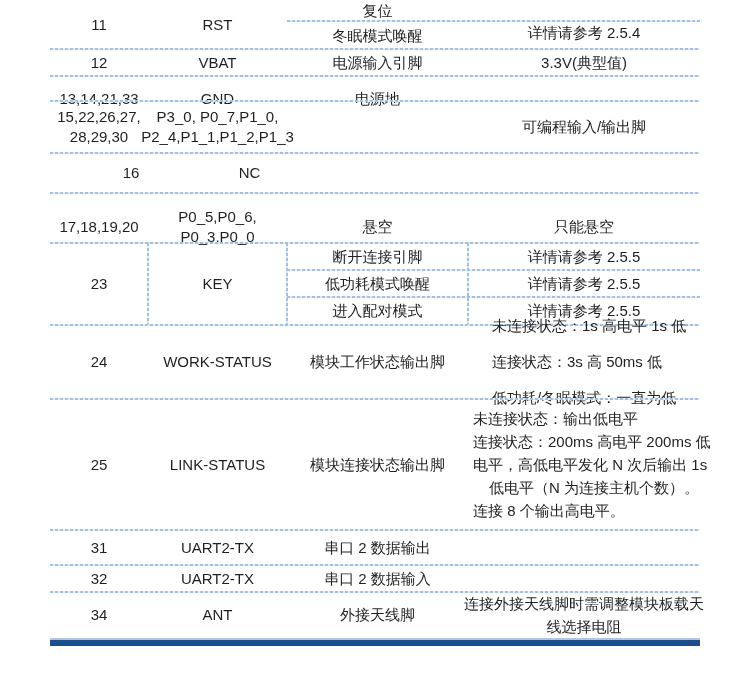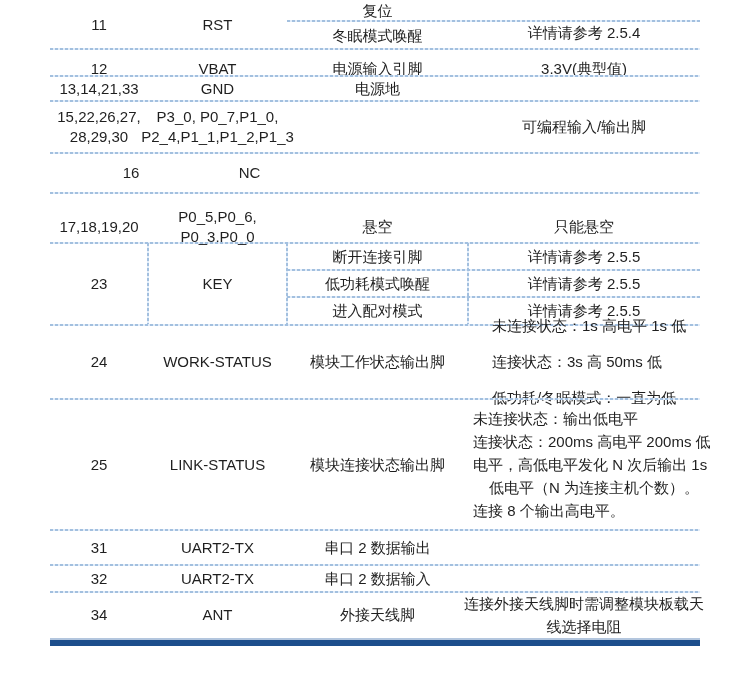--- a/index.html
+++ b/index.html
@@ -42,29 +42,29 @@
   <div class="band" style="top:0;height:50px;border-radius:21px;">
     <div class="cell c1">11</div>
     <div class="cell c2">RST</div>
     <div class="cell c3" style="height:21px;">复位</div>
     <div class="cell c3" style="top:21px;height:29px;">冬眠模式唤醒</div>
     <div class="cell c4" style="top:18px;height:29px;">详情请参考 2.5.4</div>
   </div>
   <div class="hline" style="top:20px;left:287px;width:413px;"></div>
   <div class="hline" style="top:48px;left:50px;width:650px;"></div>
 
-  <div class="band" style="top:56px;height:26px;">
+  <div class="band" style="top:50px;height:26px;">
     <div class="cell c1">12</div>
     <div class="cell c2">VBAT</div>
     <div class="cell c3">电源输入引脚</div>
     <div class="cell c4">3.3V(典型值)</div>
   </div>
   <div class="hline" style="top:75px;left:50px;width:650px;"></div>
 
-  <div class="band" style="top:76px;height:25px;">
+  <div class="band" style="top:86px;height:25px;">
     <div class="cell c1">13,14,21,33</div>
     <div class="cell c3">电源地</div>
     <div class="cell c2">GND</div>
   </div>
   <div class="hline" style="top:100px;left:50px;width:650px;"></div>
 
   <div class="band" style="top:101px;height:52px;">
     <div class="cell c1 stack">
       <div>15,22,26,27,</div>
       <div>28,29,30</div>

